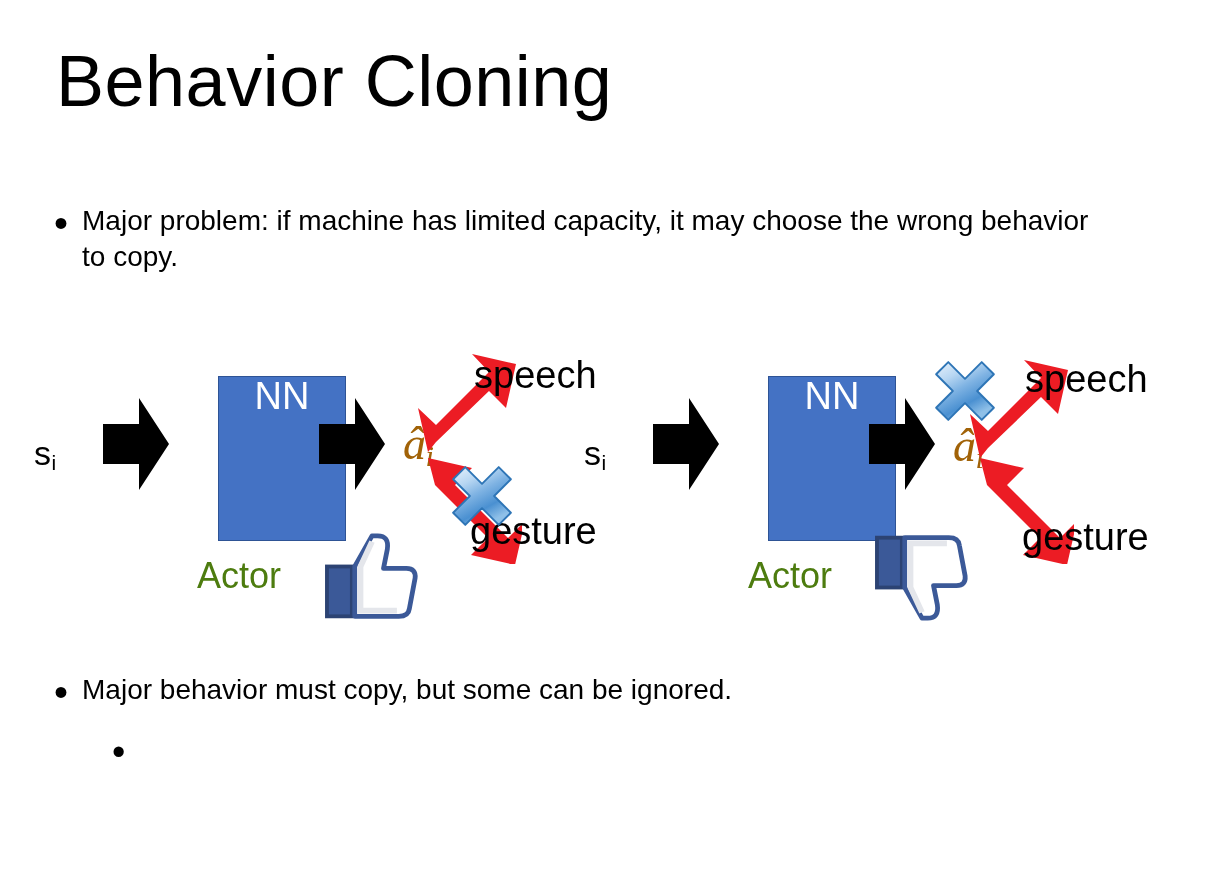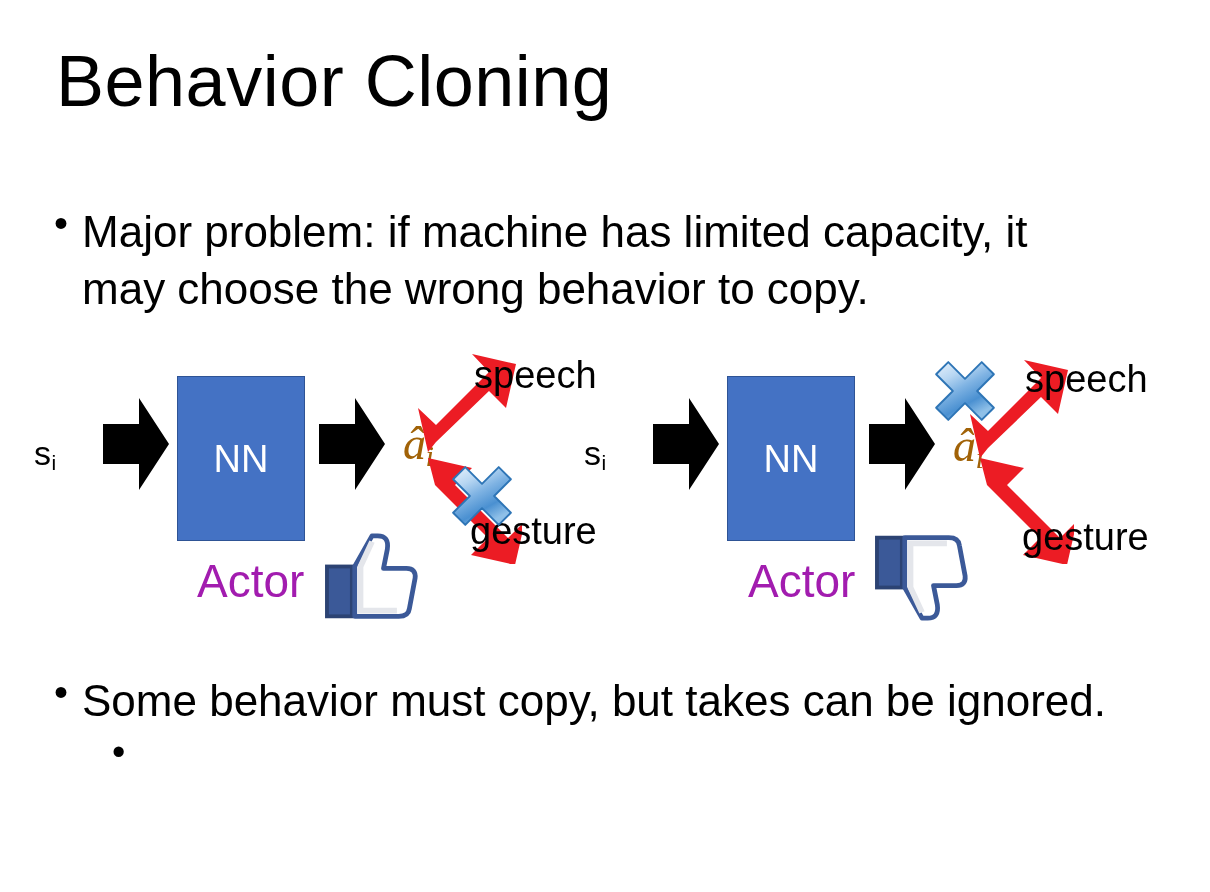--- a/index.html
+++ b/index.html
@@ -38,21 +38,21 @@
     align-items: flex-start;
   }
   .bullet-dot {
     flex: 0 0 auto;
     font-size: 40px;
     line-height: 1;
     margin-right: 14px;
     color: #000000;
   }
   .bullet-text {
-    font-size: 44px;
+    font-size: 28px;
     line-height: 1.30;
     color: #000000;
   }
   #bullet-top   { left: 54px; top: 203px; width: 1040px; }
   #bullet-bot-1 { left: 54px; top: 672px; width: 1120px; }
   #bullet-bot-2 { left: 112px; top: 733px; width: 1060px; }
   #bullet-bot-2 .bullet-dot,
   #bullet-bot-2 .bullet-text { font-size: 38px; }
 
   
@@ -91,34 +91,34 @@
 
   
   .nn-box {
     position: absolute;
     width: 128px;
     height: 165px;
     background: #4472C4;
     border: 1px solid #2E5395;
     box-sizing: border-box;
     display: flex;
-    align-items: center;
     justify-content: center;
+    margin-left: 41px;
   }
   .nn-label {
     color: #ffffff;
     font-size: 38px;
     font-weight: 400;
     line-height: 1;
   }
   .actor-label {
     position: absolute;
-    font-size: 46px;
-    line-height: 1;
-    color: #a21caf;
+    font-size: 36px;
+    line-height: 1;
+    color: #4d7c0f;
     white-space: nowrap;
   }
 
   
   .action-label {
     position: absolute;
     font-family: "Liberation Serif", serif;
     font-style: italic;
     font-size: 46px;
     line-height: 1;
@@ -321,20 +321,20 @@
           <path d="M32,36 L32,88 L78,88 Q88,88 89,80 L95,48 Q96,38 86,38 L62,38 L66,18 Q68,4 56,4 L50,4 L32,36 Z" fill="#FFFFFF" stroke="#3B5998" stroke-width="5" stroke-linejoin="round"></path>
           <path d="M50,10 L38,36 L38,82 L76,82" fill="none" stroke="#E4E6EB" stroke-width="6"></path>
         </g>
       </svg>
     </div>
 
   </div>
 
   <div class="bullet-row" id="bullet-bot-1">
     <span class="bullet-dot">•</span>
-    <span class="bullet-text">Some behavior must copy, but takes can be ignored.</span>
+    <span class="bullet-text">Major behavior must copy, but some can be ignored.</span>
   </div>
 
   <div class="bullet-row" id="bullet-bot-2">
     <span class="bullet-dot">•</span>
   </div>
 
 </div>
 
 </body></html>

